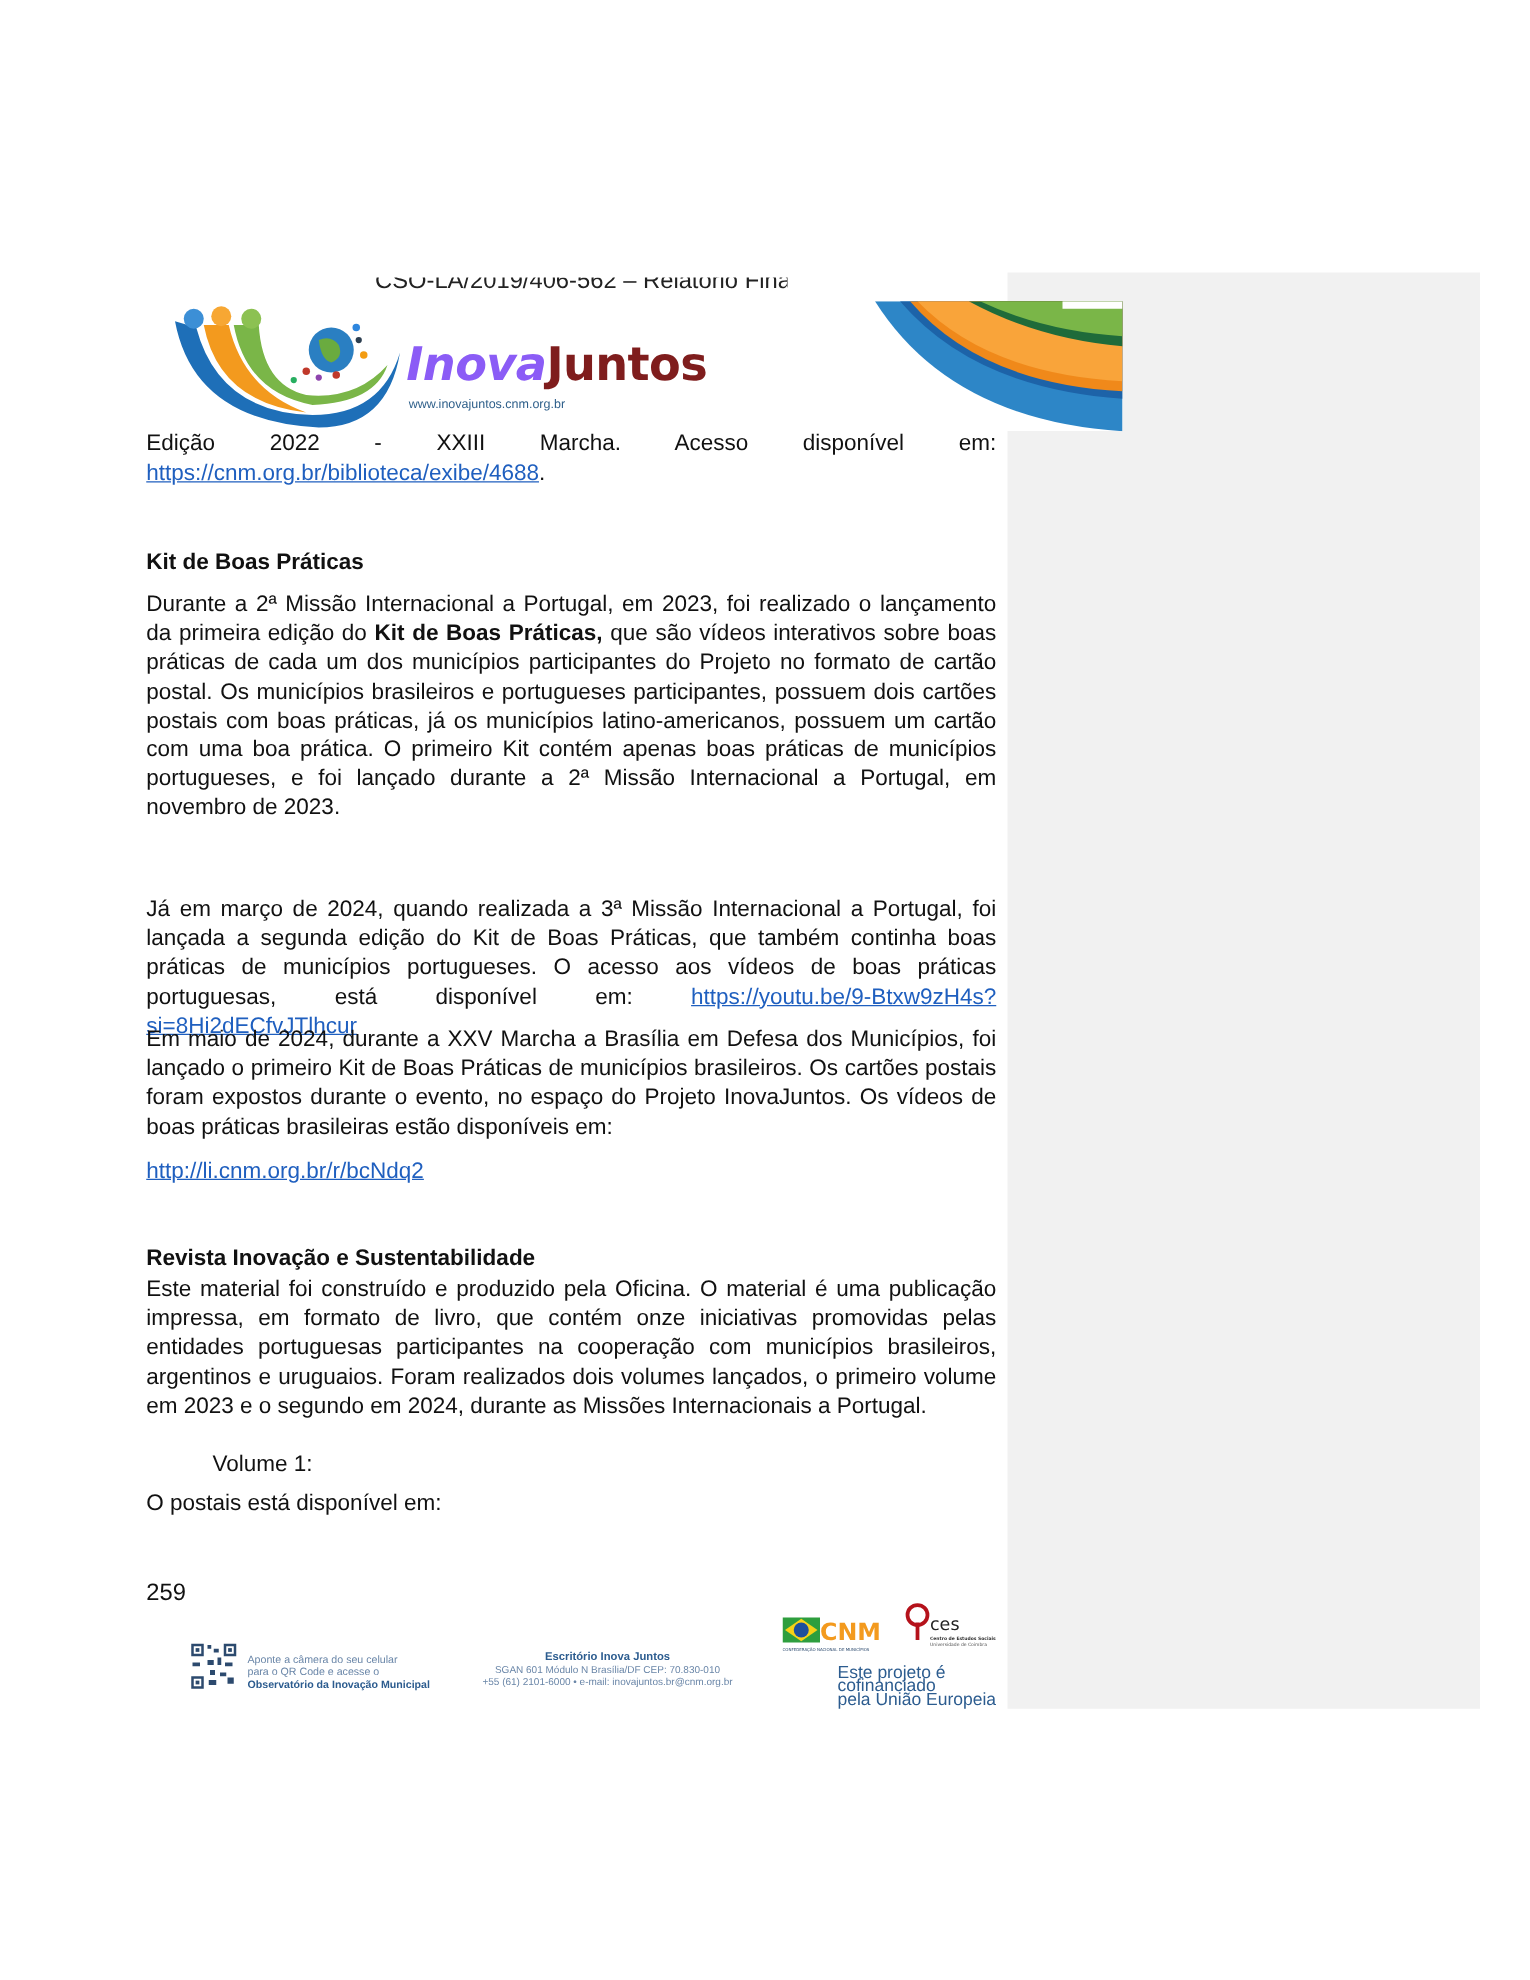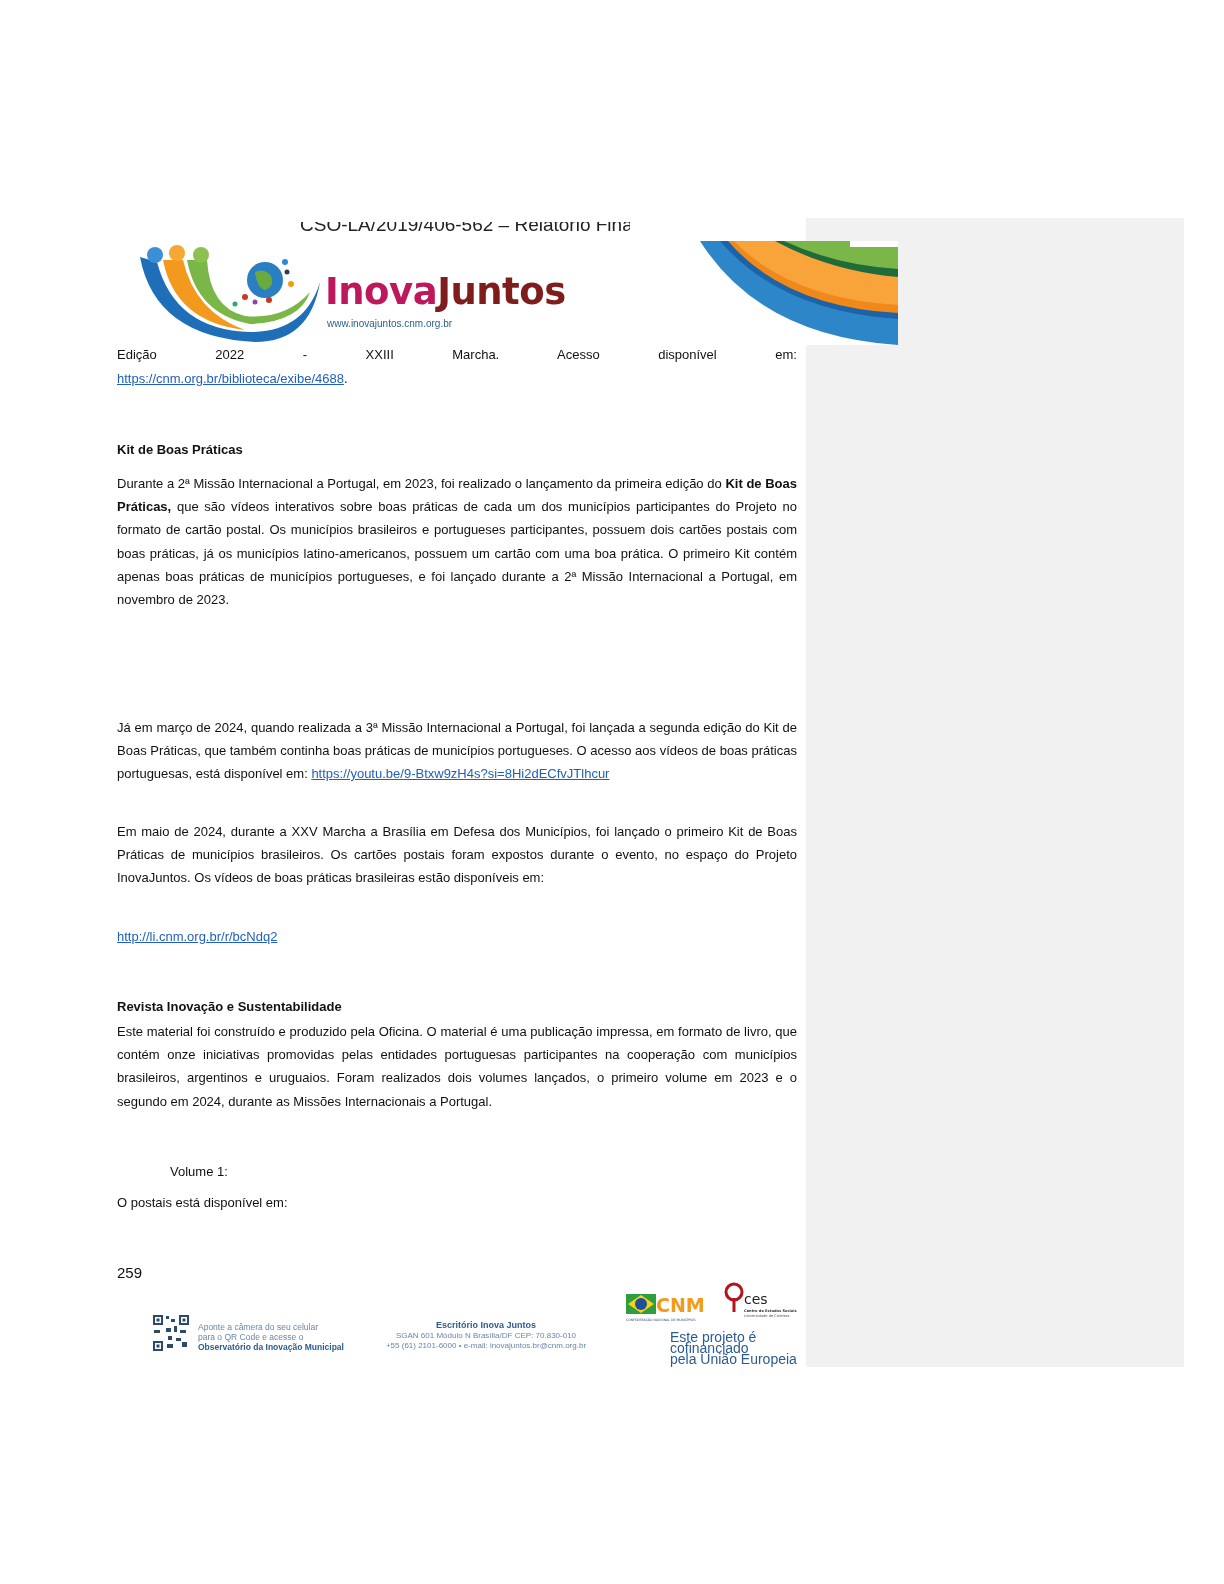--- a/index.html
+++ b/index.html
@@ -17,41 +17,41 @@
   }
   .header-clip span {
     position: absolute; left: 0; top: -8px; font-size: 19px; color: #222; white-space: nowrap;
   }
   .logo-area { position: absolute; left: 135px; top: 242px; width: 430px; height: 105px; }
   .logo-mark { position: absolute; left: 0; top: 0; width: 190px; height: 105px; }
   .logo-word {
     position: absolute; left: 190px; top: 28px; font-size: 37px; font-weight: bold;
     letter-spacing: -0.5px; font-family: "DejaVu Sans", sans-serif;
   }
-  .logo-word .inova { color: #be185d; }
+  .logo-word .inova { color: #8b5cf6; font-style: italic; }
   .logo-word .juntos { color: #7f1d1d; }
   .logo-url { position: absolute; left: 192px; top: 76px; font-size: 10px; color: #2e5f8a; }
   .corner-art { position: absolute; left: 700px; top: 241px; width: 198px; height: 104px; overflow: hidden; }
 
-  .text { position: absolute; left: 117px; width: 680px; font-size: 13px; line-height: 23.2px; }
+  .text { position: absolute; left: 117px; width: 680px; font-size: 18px; line-height: 23.2px; }
   .just { text-align: justify; }
   .just-last { text-align-last: justify; }
   .h { font-weight: bold; }
   a.link { color: #1f5fbf; text-decoration: underline; }
 
   .footer { position: absolute; left: 150px; top: 1290px; width: 660px; height: 80px; }
   .qr { position: absolute; left: 2px; top: 24px; width: 38px; height: 38px; }
   .qr-text { position: absolute; left: 48px; top: 32px; font-size: 8.5px; line-height: 10px; color: #6a86a8; }
   .qr-text b { color: #2c5c8f; }
   .office { position: absolute; left: 226px; top: 30px; width: 220px; text-align: center; font-size: 8px; line-height: 10px; color: #6a86a8; }
   .office b { color: #2c5c8f; font-size: 9px; }
   .cnm { position: absolute; left: 476px; top: 0px; width: 82px; height: 34px; }
   .ces { position: absolute; left: 572px; top: -10px; width: 80px; height: 46px; }
   .cofin { position: absolute; left: 520px; top: 42px; width: 140px; text-align: left; font-size: 14px; line-height: 11px; color: #2c5c8f; }
-  .pagenum { position: absolute; left: 117px; top: 1264px; font-size: 15px; }
+  .pagenum { position: absolute; left: 117px; top: 1264px; font-size: 19px; }
 </style>
 </head>
 <body>
 
 <div class="comment-pane"></div>
 
 <div class="header-clip">
   <span>CSO-LA/2019/406-562 – Relatório Final</span>
 </div>
 

